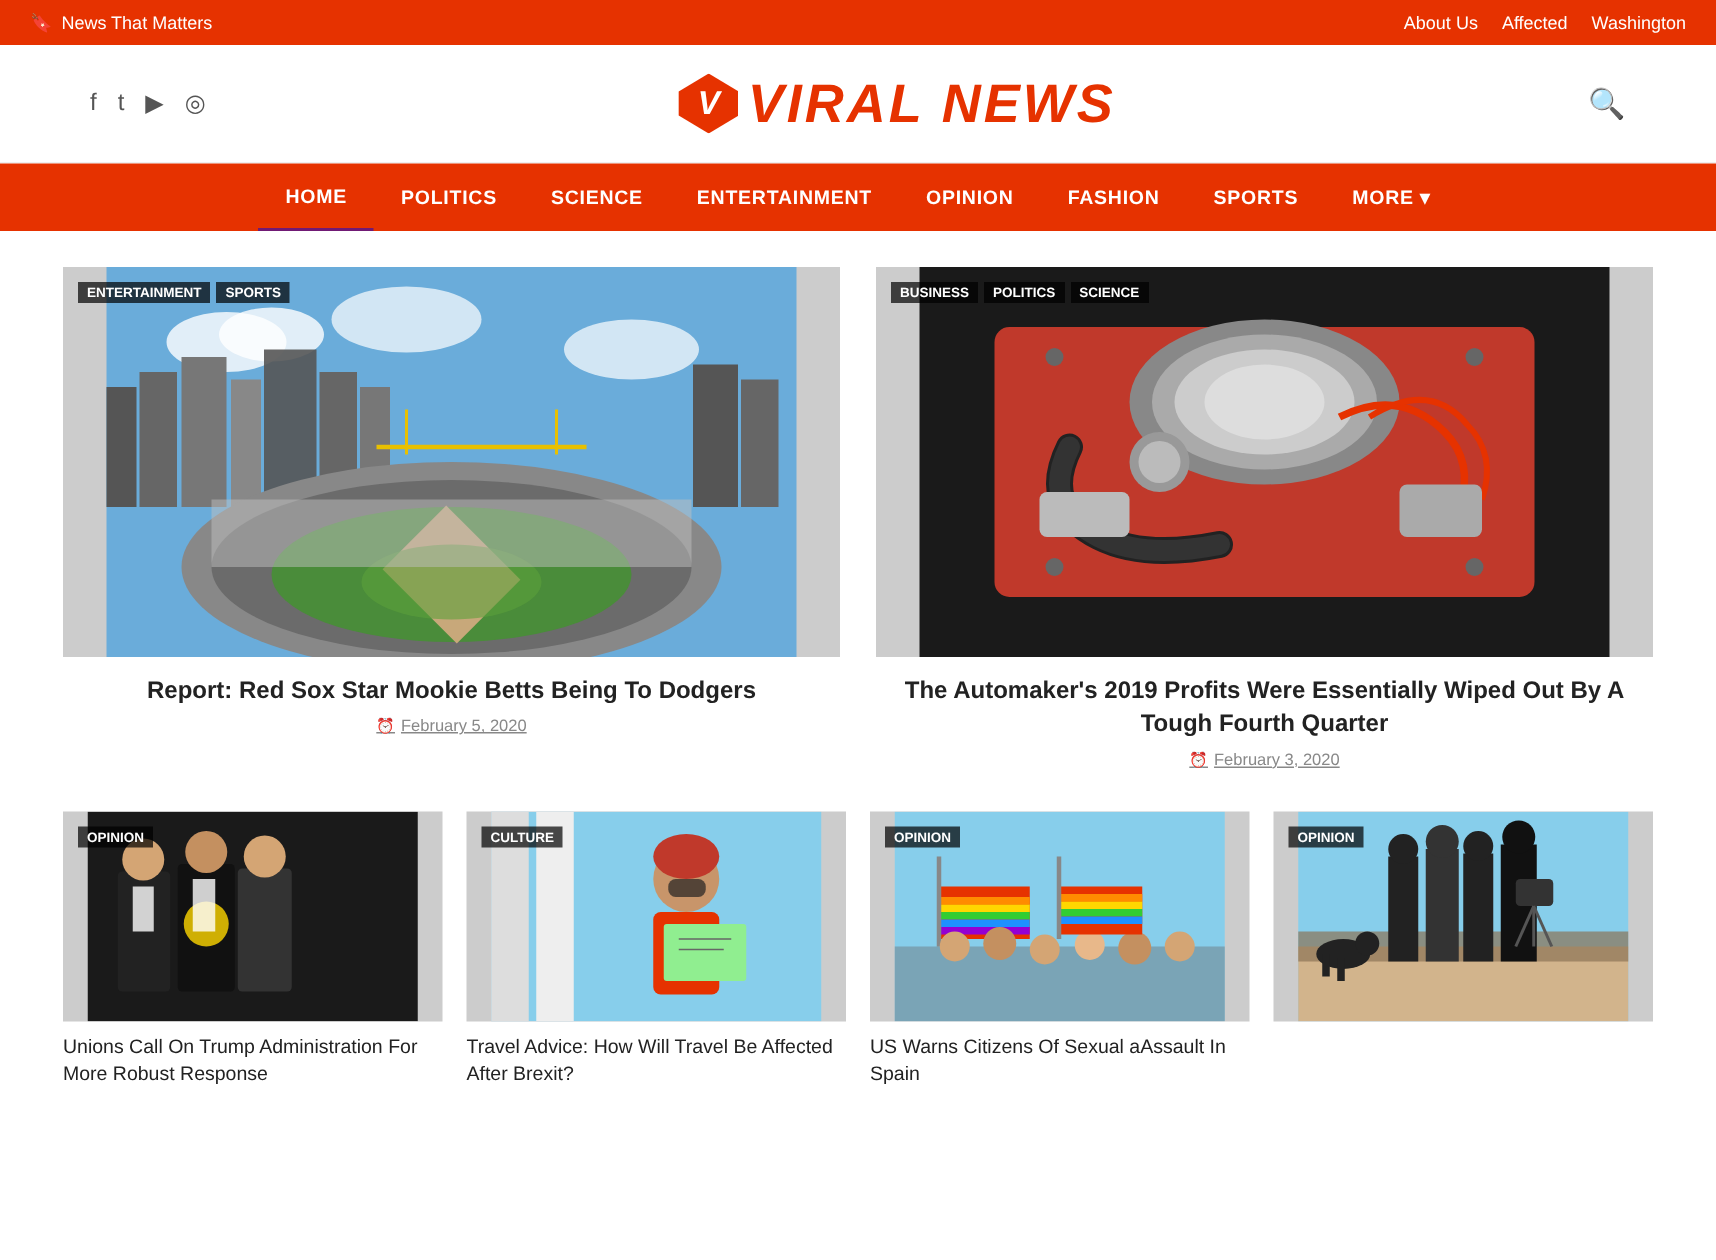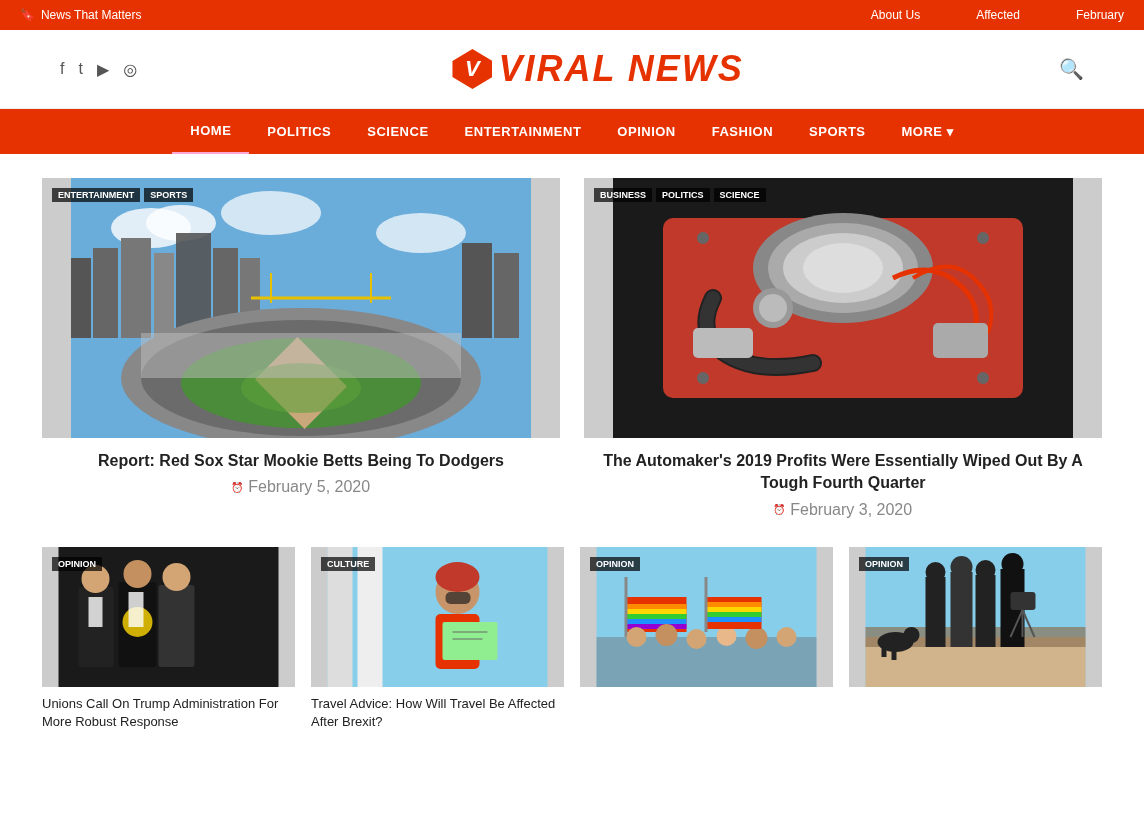--- a/index.html
+++ b/index.html
@@ -10,21 +10,21 @@
       background: #e63200;
       color: #fff;
       font-size: 12px;
       padding: 8px 20px;
       display: flex;
       align-items: center;
       justify-content: space-between;
     }
     .top-bar-left { display: flex; align-items: center; gap: 6px; }
     .top-bar-right { display: flex; gap: 16px; }
-    .top-bar-right a { color: #fff; text-decoration: none; font-size: 12px; margin-left: 40px; }
+    .top-bar-right a { color: #fff; text-decoration: none; font-size: 12px; }
 
     
     .header {
       padding: 18px 60px;
       display: flex;
       align-items: center;
       justify-content: space-between;
       border-bottom: 1px solid #eee;
     }
     .social-icons { display: flex; gap: 14px; align-items: center; }
@@ -65,21 +65,21 @@
     .nav a {
       color: #fff;
       text-decoration: none;
       font-size: 13px;
       font-weight: 700;
       padding: 14px 18px;
       letter-spacing: 0.5px;
       text-transform: uppercase;
       position: relative;
     }
-    .nav a.active { border-bottom: 2px solid #f9a8d4; }
+    .nav a.active { border-bottom: 2px solid #701a75; }
     .nav a.more::after { content: ' ▾'; }
 
     
     .main-content { max-width: 1100px; margin: 0 auto; padding: 24px 20px; }
 
     
     .featured-row { display: grid; grid-template-columns: 1fr 1fr; gap: 24px; margin-bottom: 28px; }
 
     .article-card { cursor: pointer; }
     .article-img {
@@ -105,27 +105,28 @@
       text-transform: uppercase;
     }
     .article-title {
       font-size: 16px;
       font-weight: 700;
       text-align: center;
       margin: 12px 8px 6px;
       line-height: 1.4;
     }
     .article-date {
-      font-size: 16px;
+      font-size: 11px;
       color: #888;
       text-align: center;
       display: flex;
       align-items: center;
       justify-content: center;
       gap: 4px;
+      text-decoration: underline;
     }
     .article-date::before { content: '⏰'; font-size: 10px; }
 
     
     .small-row { display: grid; grid-template-columns: 1fr 1fr 1fr 1fr; gap: 16px; }
     .small-card { cursor: pointer; }
     .small-img {
       width: 100%;
       height: 140px;
       background: #ccc;
@@ -143,21 +144,21 @@
 <body>
 
 <div class="top-bar">
   <div class="top-bar-left">
     <span>🔖</span>
     <span>News That Matters</span>
   </div>
   <div class="top-bar-right">
     <a>About Us</a>
     <a>Affected</a>
-    <a>February</a>
+    <a>Washington</a>
   </div>
 </div>
 
 <div class="header">
   <div class="social-icons">
     <span>f</span>
     <span>t</span>
     <span>▶</span>
     <span>◎</span>
   </div>
@@ -350,20 +351,21 @@
           <rect x="110" y="55" width="55" height="5" fill="#ff8c00"></rect>
           <rect x="110" y="60" width="55" height="5" fill="#ffd700"></rect>
           <rect x="110" y="65" width="55" height="5" fill="#32cd32"></rect>
           <rect x="110" y="70" width="55" height="5" fill="#1e90ff"></rect>
           <rect x="108" y="30" width="3" height="55" fill="#888"></rect>
         </svg>
         <div class="article-tags">
           <span class="tag">OPINION</span>
         </div>
       </div>
+      <div class="small-title">US Warns Citizens Of Sexual aAssault In Spain</div>
     </div>
 
     <div class="small-card">
       <div class="small-img">
         <svg width="100%" height="100%" viewBox="0 0 220 140" xmlns="http://www.w3.org/2000/svg">
           <rect width="220" height="140" fill="#87ceeb"></rect>
 
           <rect x="0" y="90" width="220" height="50" fill="#d2b48c"></rect>
 
           <rect x="0" y="80" width="220" height="20" fill="#8B7355" opacity="0.7"></rect>

